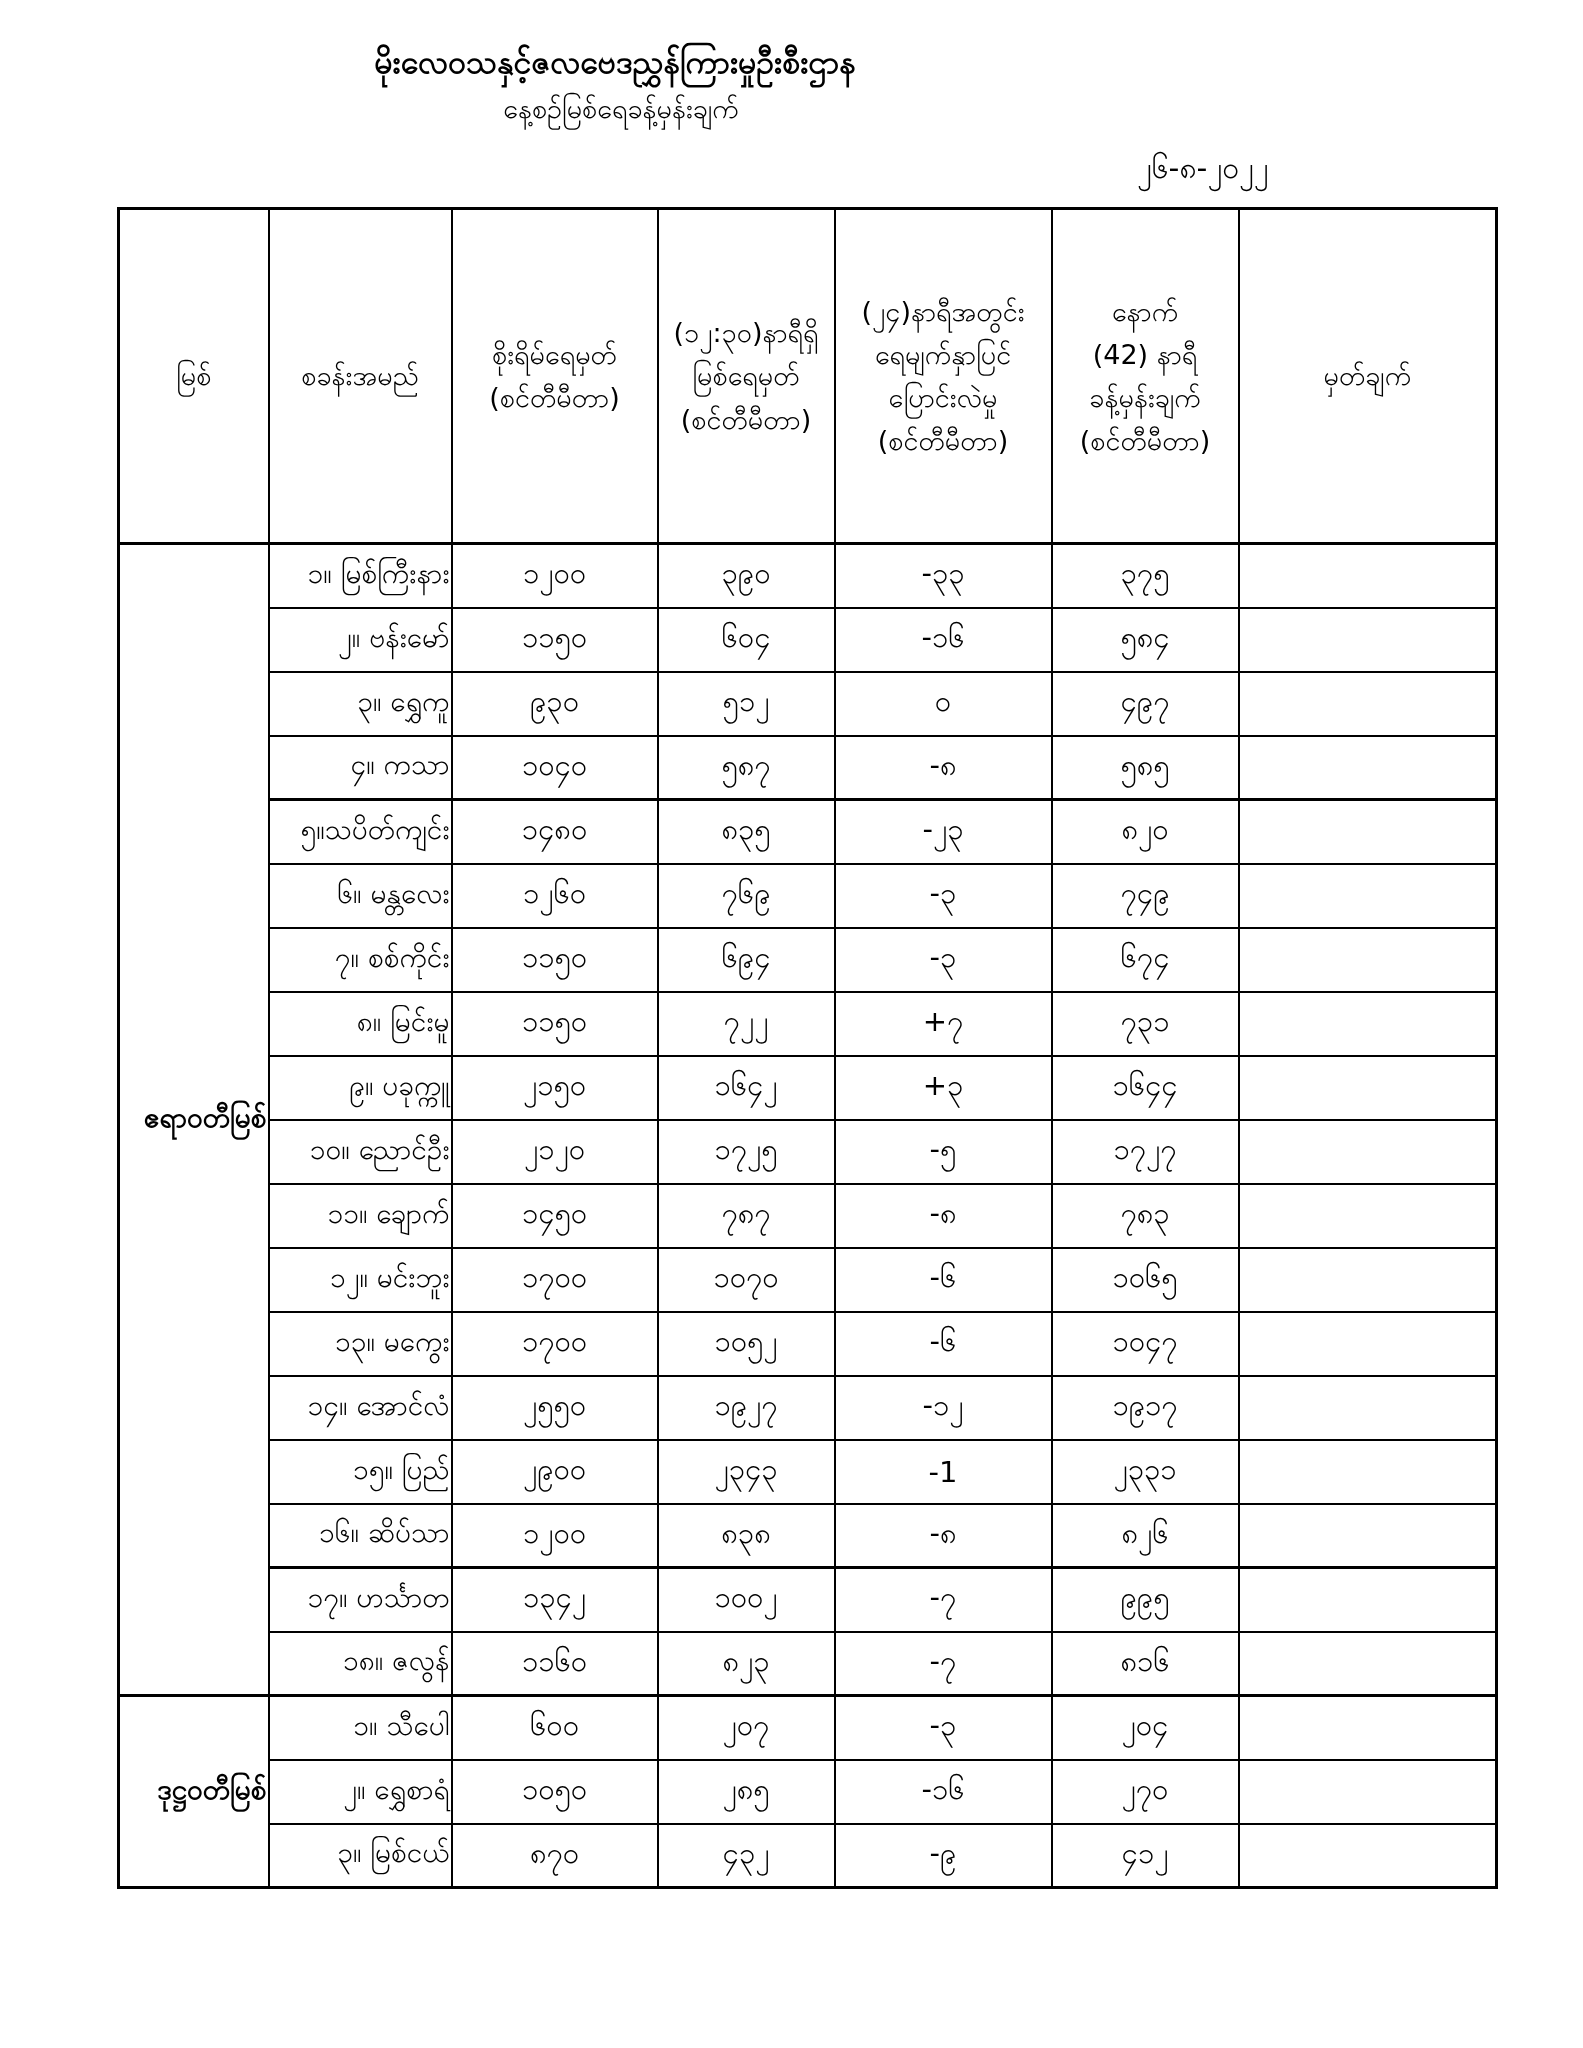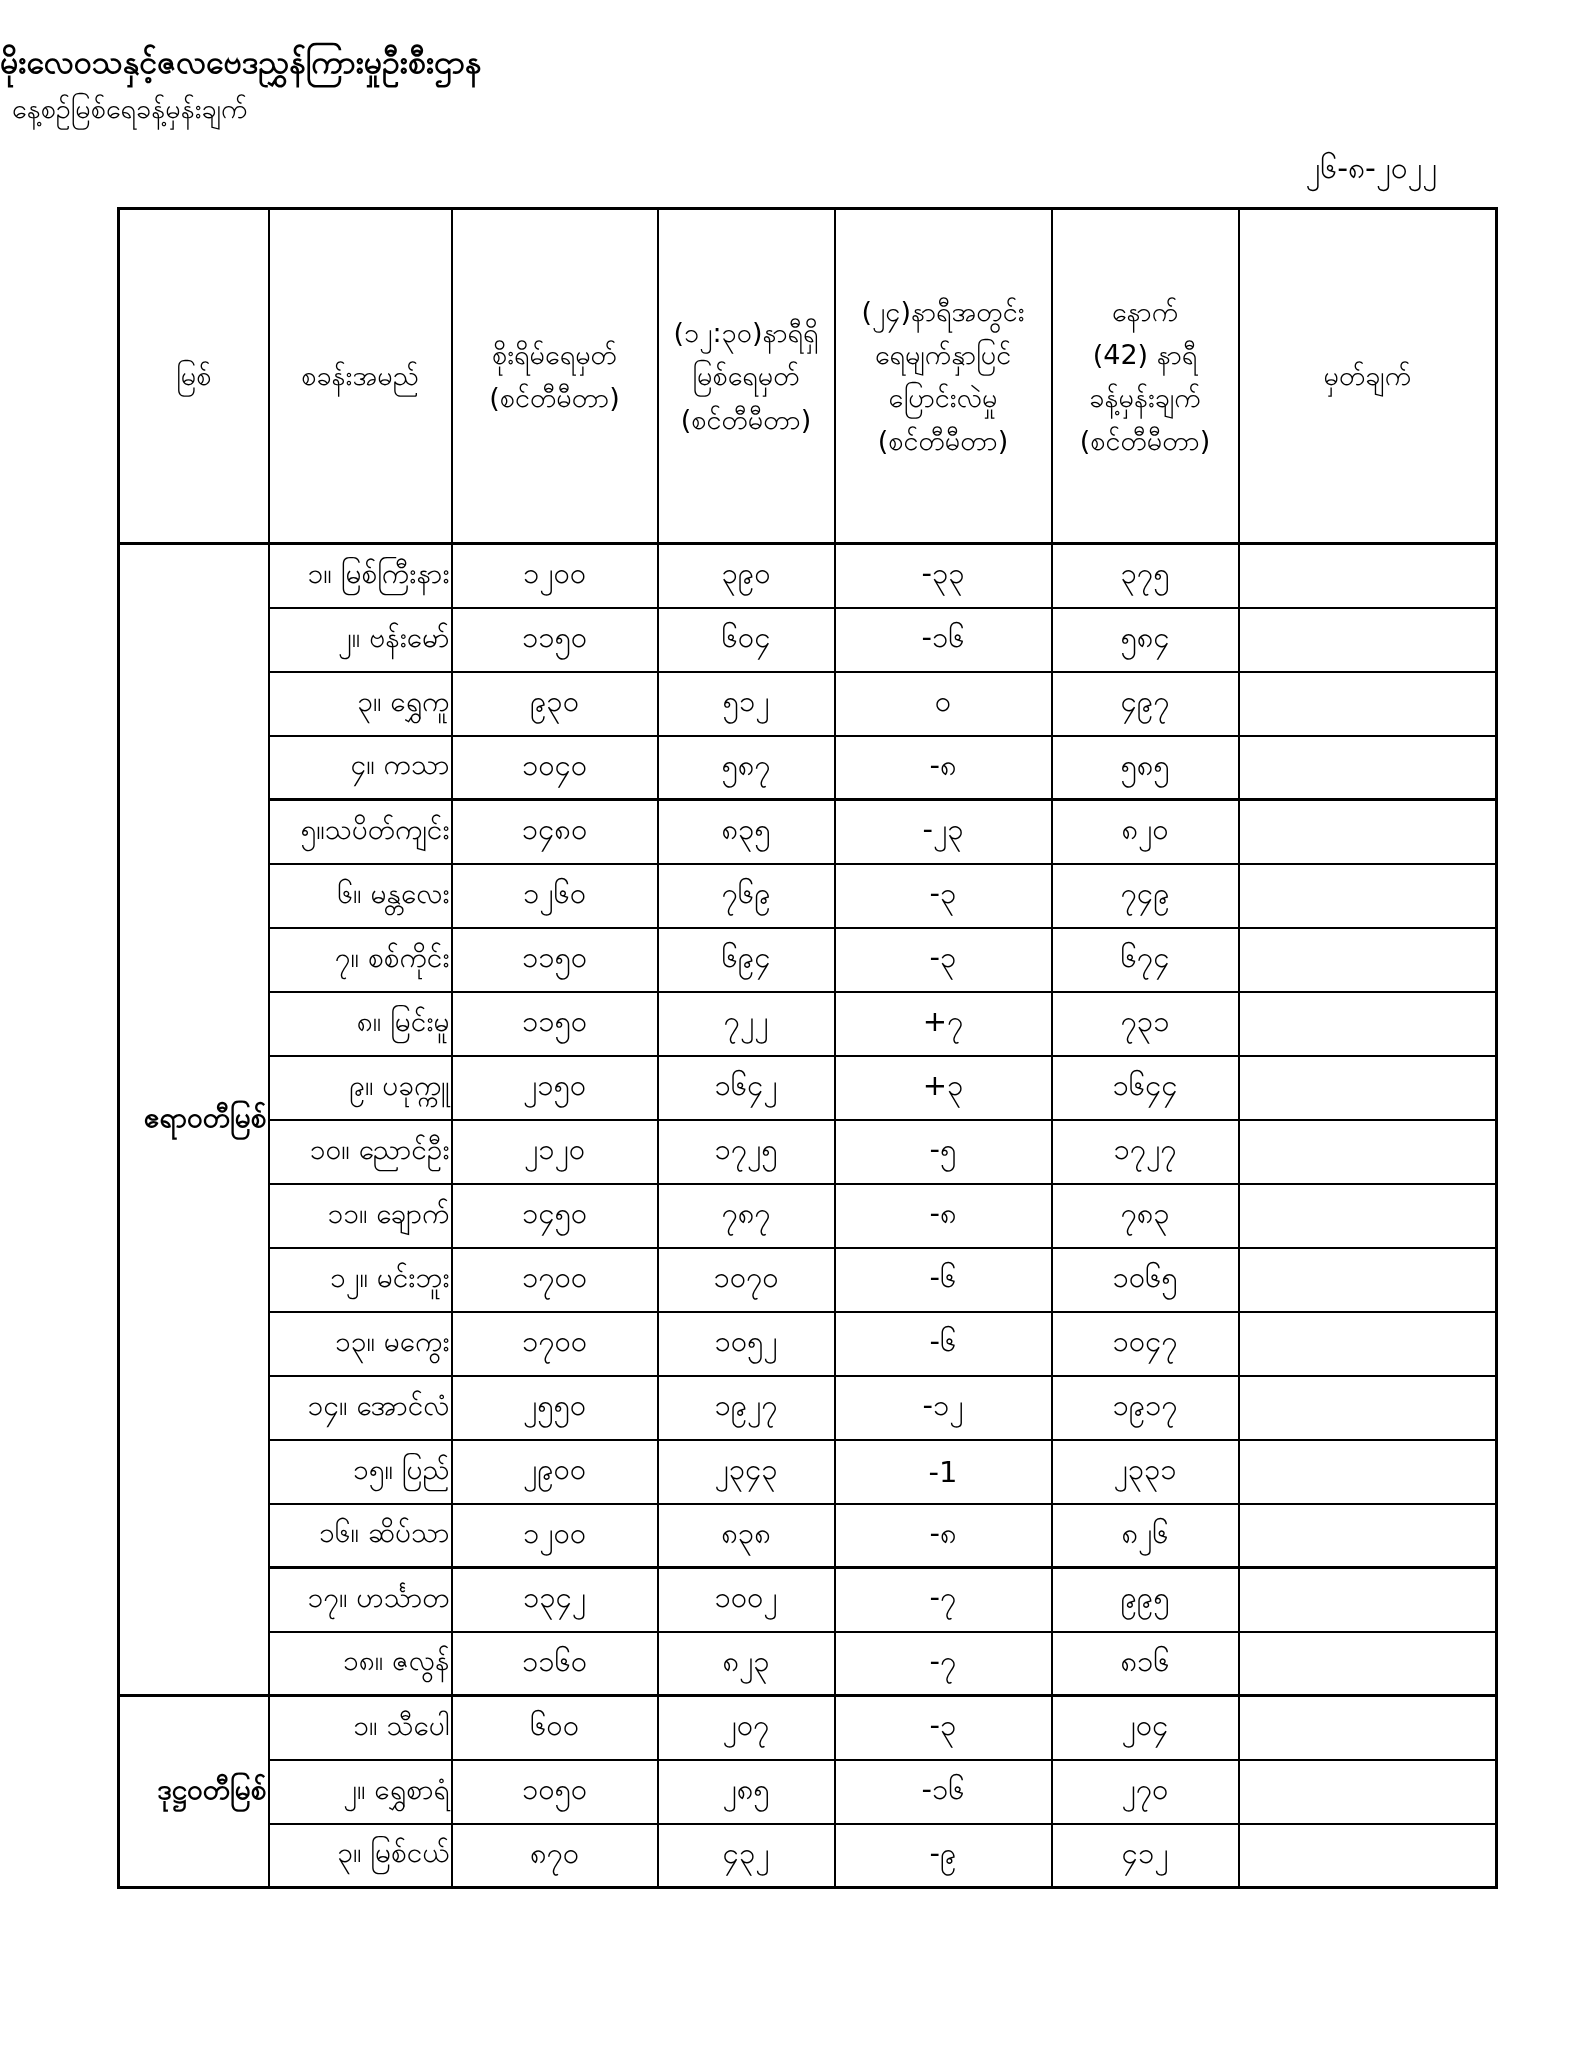--- a/index.html
+++ b/index.html
@@ -12,38 +12,37 @@
     position: relative;
     width: 1583px;
     height: 2048px;
     background: #fff;
     overflow: hidden;
   }
   .title-block {
     position: absolute;
     top: 38px; left: 0;
     width: 1230px;
-    text-align: left;
+    text-align: center;
   }
   .title-line1 {
     font-size: 32px;
     font-weight: bold;
     line-height: 1.55;
   }
   .title-line2 {
     font-size: 27px;
     font-weight: normal;
     line-height: 1.55;
     padding-left: 12px;
   }
   .report-date {
     position: absolute;
     top: 148px; left: 1137px;
     width: 300px;
-    text-align: right;
     font-size: 30px;
   }
   .table-wrap {
     position: absolute;
     left: 117px; top: 207px;
   }
   table.river-table {
     border-collapse: collapse;
     table-layout: fixed;
     width: 1378px;

